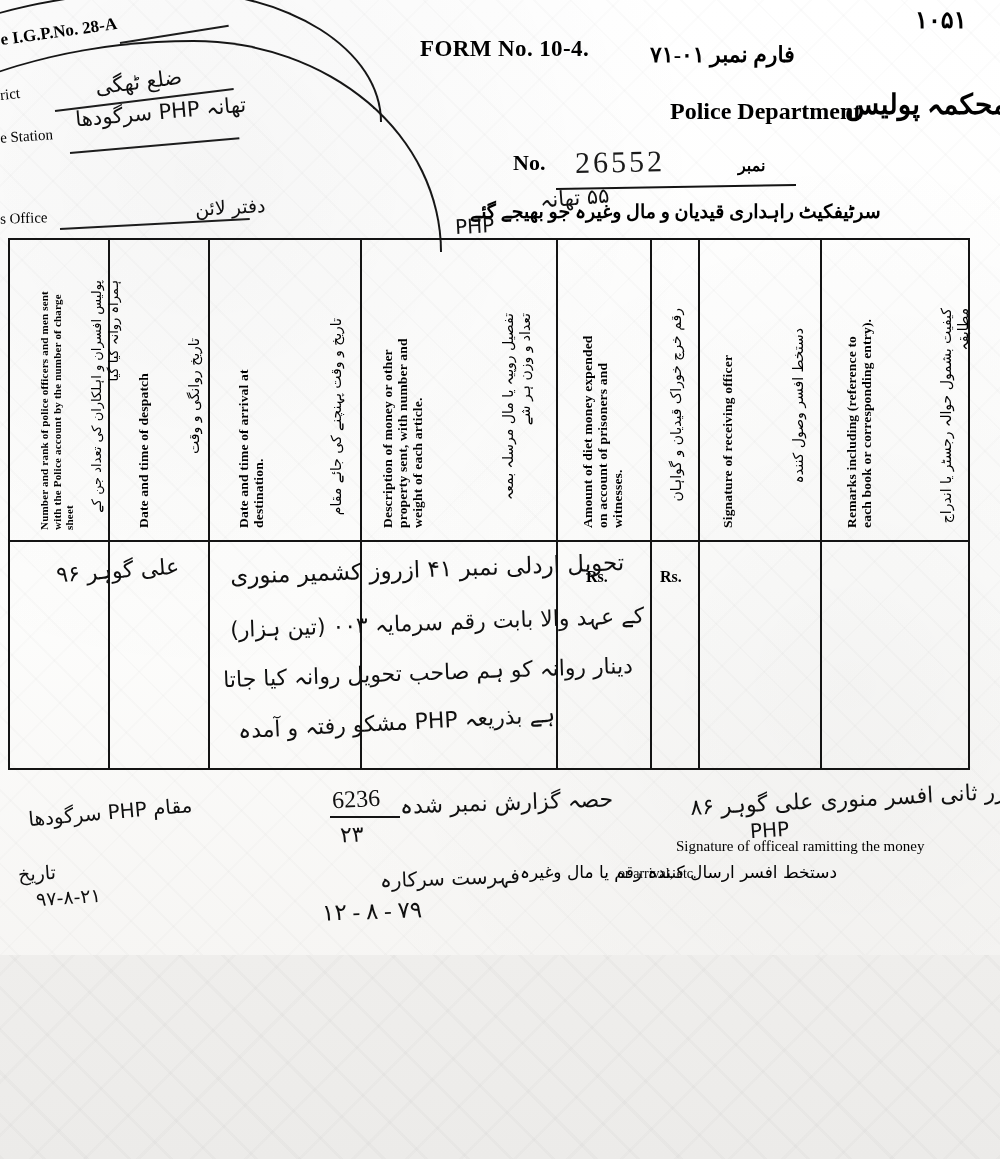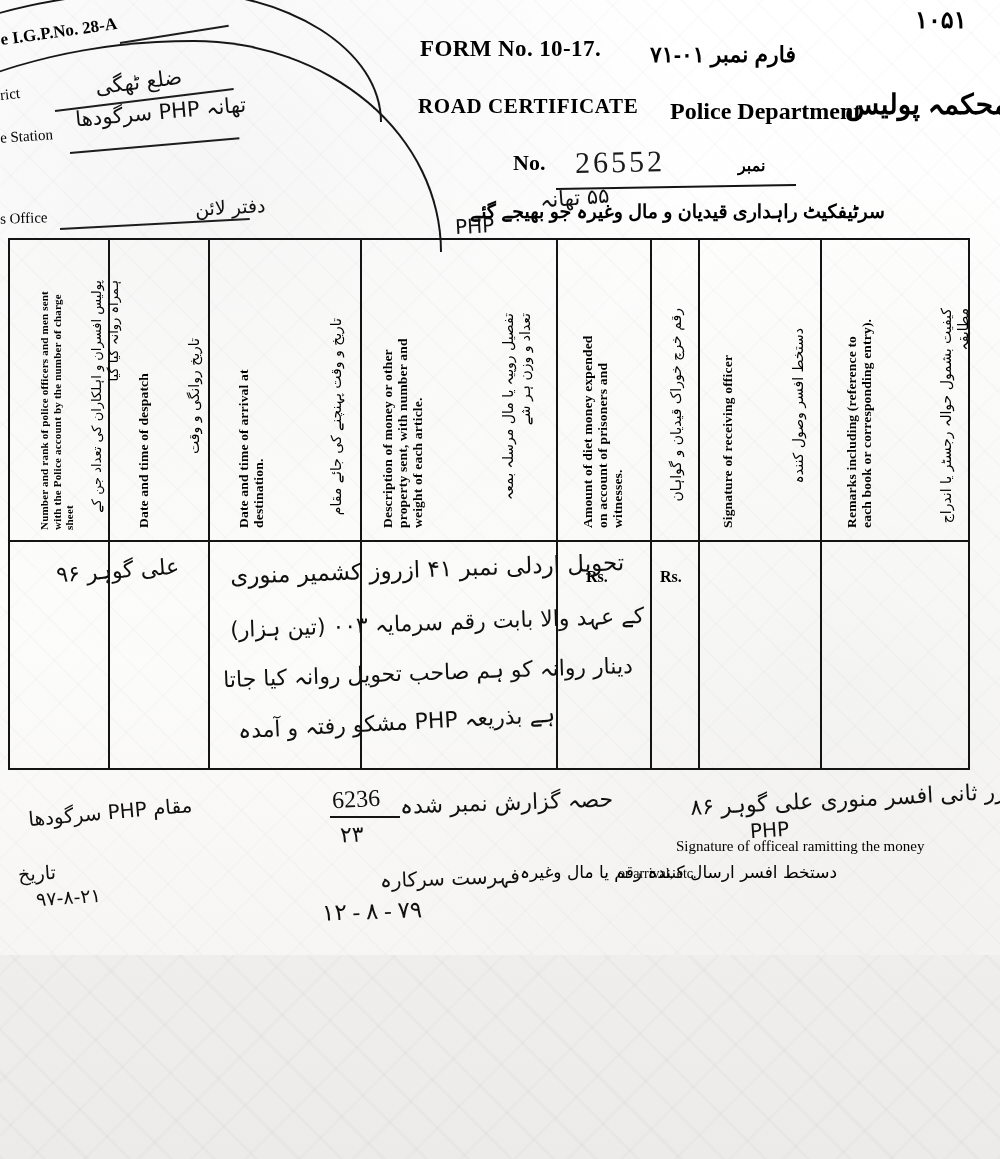--- a/index.html
+++ b/index.html
@@ -54,21 +54,21 @@
   
   .hdr {
     position: absolute;
     white-space: nowrap;
   }
   .serif-bold {
     font-family: "Liberation Serif", serif;
     font-weight: bold;
   }
   .urdu {
-    font-family: Liberation Sans, sans-serif;
+    font-family: Liberation Serif, serif;
     direction: rtl;
     unicode-bidi: bidi-override;
     font-weight: bold;
     text-align: center;
   }
 
   #form-no {
     left: 420px; top: 36px;
     font-size: 23px;
     letter-spacing: 0.4px;
@@ -261,22 +261,21 @@
 
   <div class="stub" id="stub-igp">e I.G.P.No. 28-A</div>
   <div class="stub" id="stub-district">rict</div>
   <div class="stub" id="stub-station">e Station</div>
   <div class="stub" id="stub-office">s Office</div>
 
   <div class="hand hw2" style="left:95px; top:70px; font-size:21px; transform:rotate(-7deg);">ضلع ٹھگی</div>
   <div class="hand hw2" style="left:75px; top:100px; font-size:21px; transform:rotate(-5deg);">تھانہ PHP سرگودھا</div>
   <div class="hand hw3" style="left:195px; top:196px; font-size:19px; transform:rotate(-3deg);">دفتر لائن</div>
 
-  <div class="hdr serif-bold" id="form-no">FORM No. 10-17.</div>
-  <div class="hdr serif-bold" id="road-cert">ROAD CERTIFICATE</div>
+  <div class="hdr serif-bold" id="form-no">FORM No. 10-4.</div>
   <div class="hdr urdu" id="form-no-urdu">فارم نمبر ۱۰-۱۷</div>
   <div class="hdr serif-bold" id="police-dept-en">Police Department</div>
   <div class="hdr urdu" id="police-dept-ur">محکمہ پولیس</div>
 
   <div class="hdr serif-bold" id="no-label">No.</div>
   <div class="hdr urdu" id="no-label-ur">نمبر</div>
   <div class="hdr" id="serial-value">26552</div>
 
   <div class="hline" style="left:556px; top:186px; width:240px; height:2px; transform:rotate(-1deg);"></div>
 

